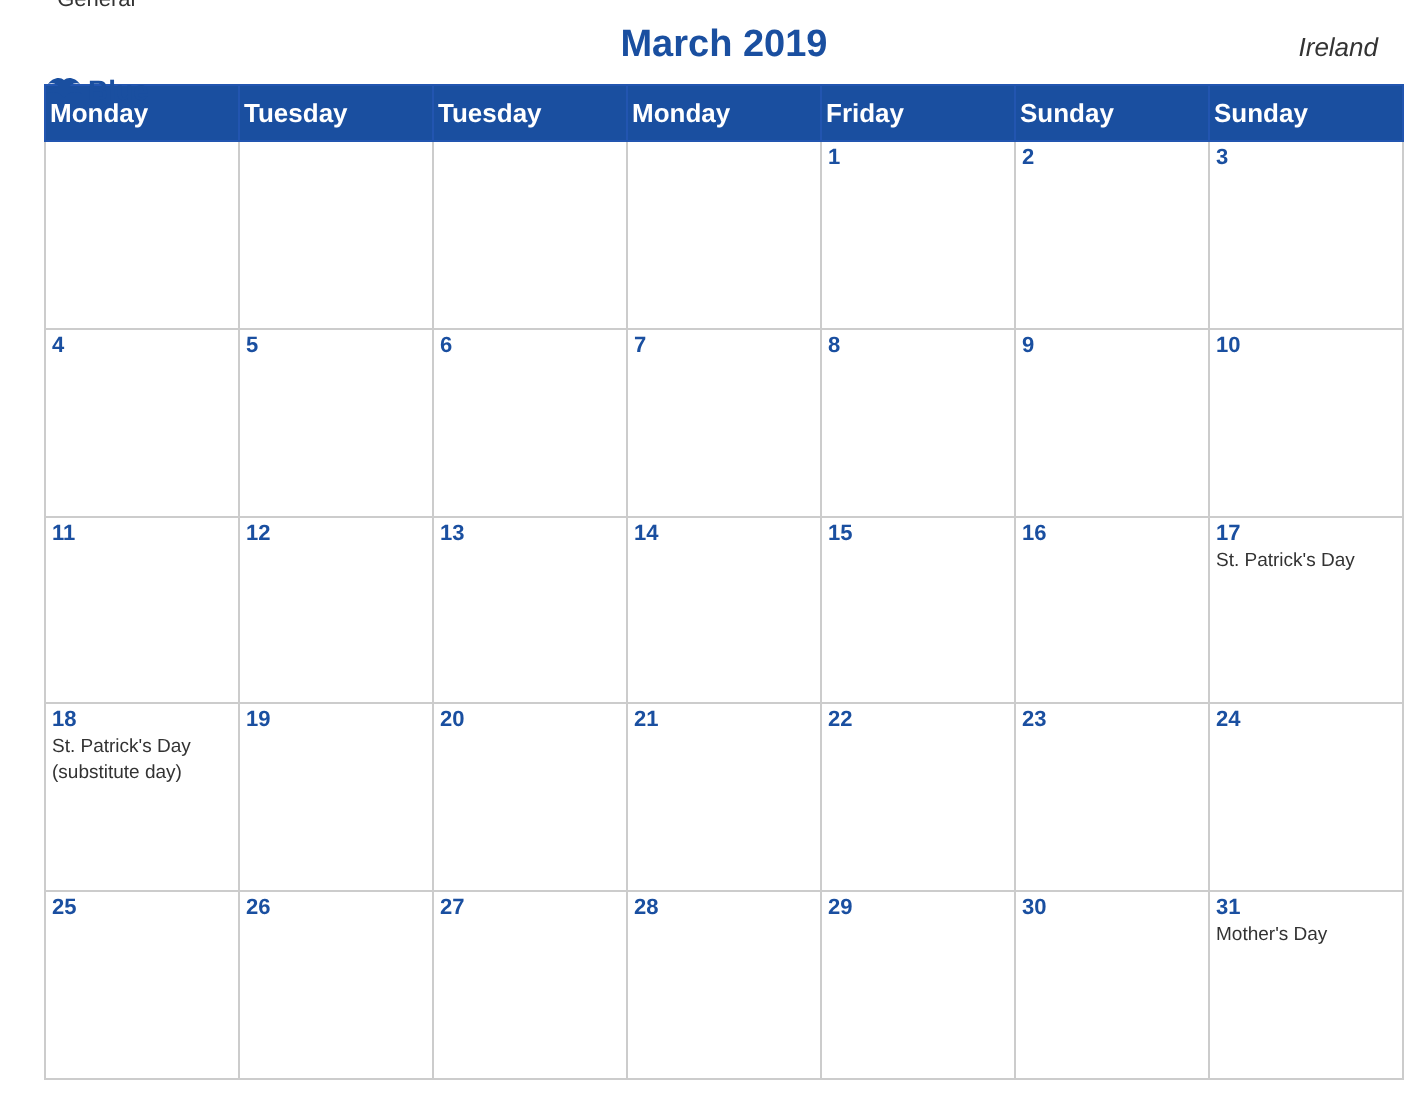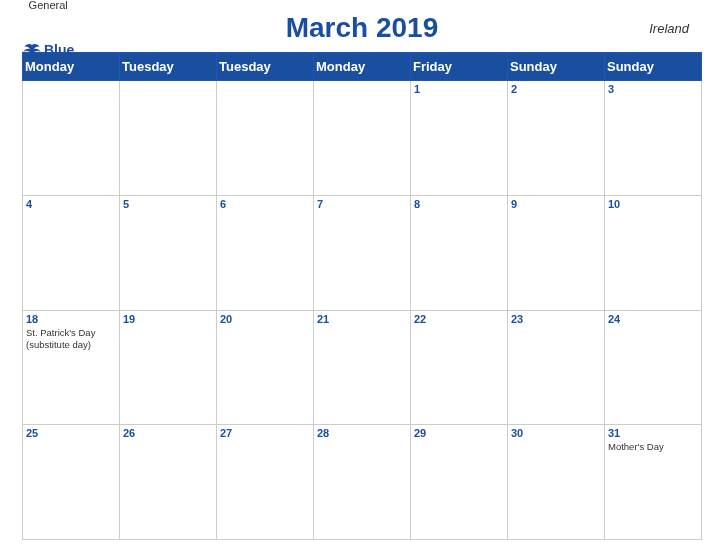--- a/index.html
+++ b/index.html
@@ -49,21 +49,21 @@
       width: 20px;
       height: 14px;
     }
     .logo-line {
       display: flex;
       align-items: center;
       gap: 2px;
       margin-top: 32px;
     }
     .title {
-      font-size: 28px;
+      font-size: 19px;
       font-weight: bold;
       color: #1a4fa0;
       text-align: center;
     }
     .country {
       position: absolute;
       right: 13px;
       font-size: 13px;
       color: #333;
       font-style: italic;
@@ -171,20 +171,44 @@
           </td>
           <td>
             <span class="day-number">9</span>
           </td>
           <td>
             <span class="day-number">10</span>
           </td>
         </tr>
         <tr>
           <td>
+            <span class="day-number">11</span>
+          </td>
+          <td>
+            <span class="day-number">12</span>
+          </td>
+          <td>
+            <span class="day-number">13</span>
+          </td>
+          <td>
+            <span class="day-number">14</span>
+          </td>
+          <td>
+            <span class="day-number">15</span>
+          </td>
+          <td>
+            <span class="day-number">16</span>
+          </td>
+          <td>
+            <span class="day-number">17</span>
+            <div class="event-text">St. Patrick's Day</div>
+          </td>
+        </tr>
+        <tr>
+          <td>
             <span class="day-number">18</span>
             <div class="event-text">St. Patrick's Day (substitute day)</div>
           </td>
           <td>
             <span class="day-number">19</span>
           </td>
           <td>
             <span class="day-number">20</span>
           </td>
           <td>

